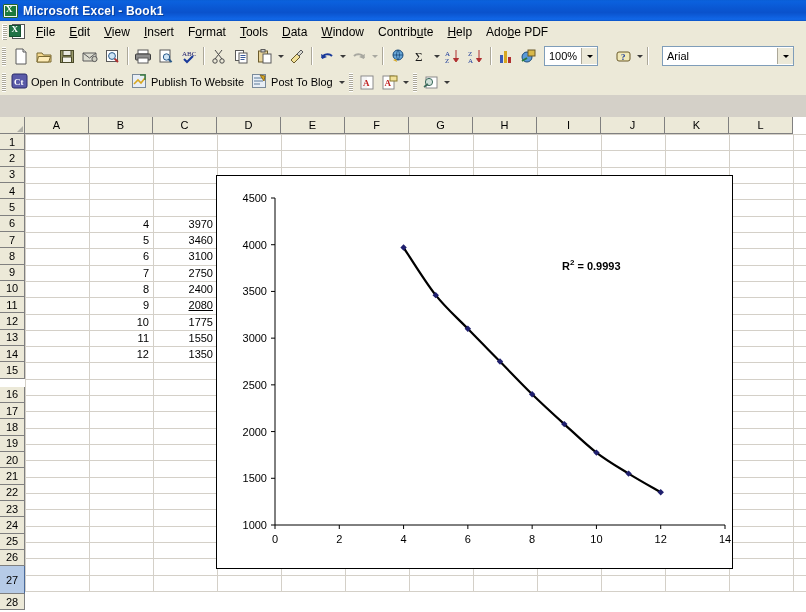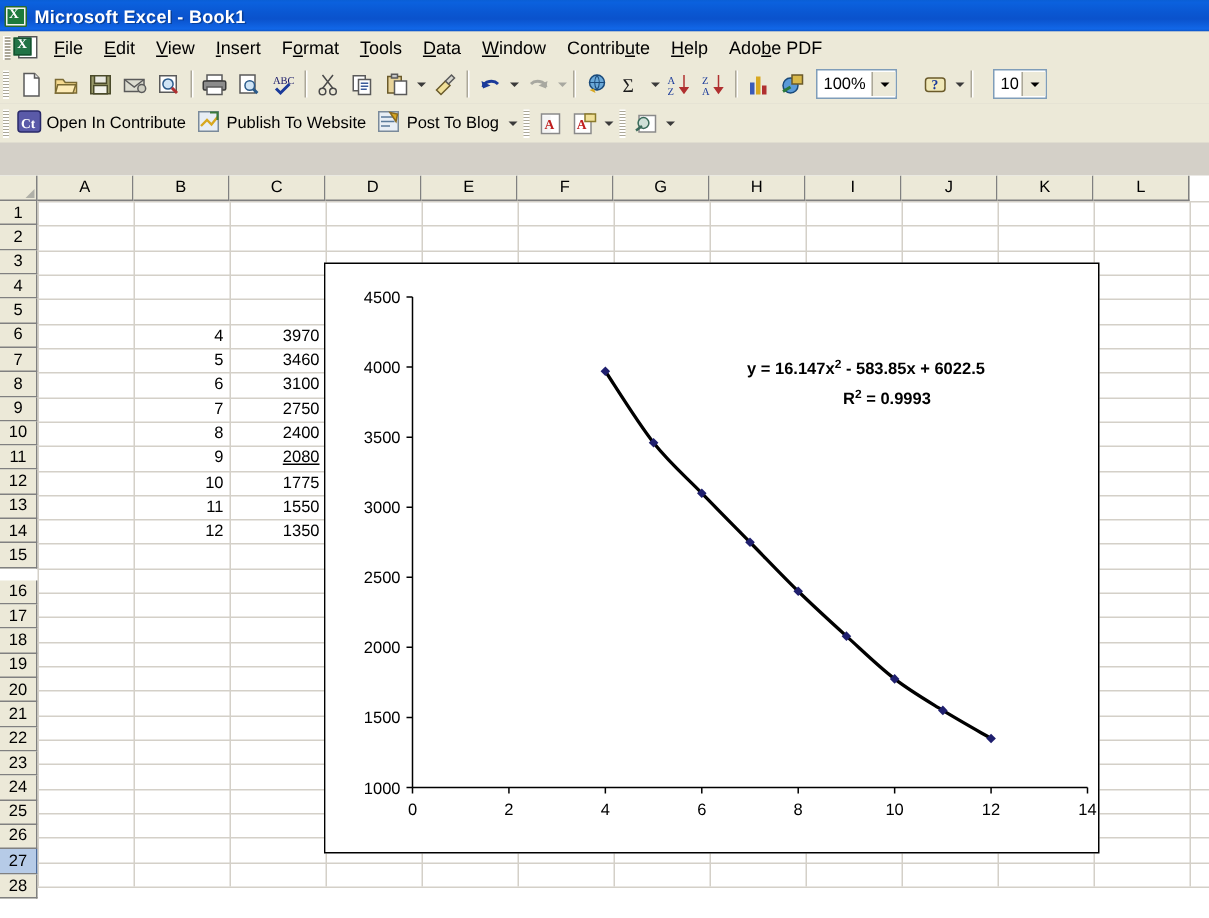--- a/index.html
+++ b/index.html
@@ -345,20 +345,24 @@
     <div class="tbtn" style="margin-left:3px;">
       <svg width="18" height="17" viewBox="0 0 18 17">
           <rect x="2" y="4" width="13" height="9" rx="2" fill="#f0e8b8" stroke="#6a5a2a"></rect>
           <text x="6" y="11.5" font-size="9" font-weight="bold" font-family="Liberation Serif" fill="#1a3a9a">?</text>
         </svg>
     </div>
     <div class="arw"></div>
 
     <div class="tsep"></div>
 
+    <div class="combo" style="width:130px;">
+      <span class="cval">Arial</span>
+      <span class="cbtn"></span>
+    </div>
     <div class="combo" style="width:34px;">
       <span class="cval">10</span>
       <span class="cbtn"></span>
     </div>
   </div>
 
   <div class="toolbar tb2">
     <div class="grip"></div>
 
     <div class="tlabelbtn">
@@ -463,21 +467,21 @@
         <div class="rowcell" style="height: 16.32px;">17</div>
         <div class="rowcell" style="height: 16.32px;">18</div>
         <div class="rowcell" style="height: 16.32px;">19</div>
         <div class="rowcell" style="height: 16.32px;">20</div>
         <div class="rowcell" style="height: 16.32px;">21</div>
         <div class="rowcell" style="height: 16.32px;">22</div>
         <div class="rowcell" style="height: 16.32px;">23</div>
         <div class="rowcell" style="height: 16.32px;">24</div>
         <div class="rowcell" style="height: 16.32px;">25</div>
         <div class="rowcell" style="height: 16.32px;">26</div>
-        <div class="rowcell sel" style="height: 17px;">27</div>
+        <div class="rowcell sel" style="height: 28px;">27</div>
         <div class="rowcell" style="height: 16.32px;">28</div>
       </div>
 
     <div class="cells" id="cellarea" style="width: 768px; height: 456.96px;">
         <div class="hgrid" style="top: 0px; left: 0px; width: 788px;"></div>
         <div class="hgrid" style="top: 16.32px; left: 0px; width: 788px;"></div>
         <div class="hgrid" style="top: 32.64px; left: 0px; width: 788px;"></div>
         <div class="hgrid" style="top: 48.96px; left: 0px; width: 788px;"></div>
         <div class="hgrid" style="top: 65.28px; left: 0px; width: 788px;"></div>
         <div class="hgrid" style="top: 81.6px; left: 0px; width: 788px;"></div>
@@ -594,22 +598,19 @@
             <polygon points="250.85714285714283,149.60000000000002 254.05714285714282,152.8 250.85714285714283,156 247.65714285714284,152.8" fill="#1f1f6e"></polygon>
             <polygon points="283,182.3 286.2,185.5 283,188.7 279.8,185.5" fill="#1f1f6e"></polygon>
             <polygon points="315.1428571428571,215 318.3428571428571,218.2 315.1428571428571,221.39999999999998 311.9428571428571,218.2" fill="#1f1f6e"></polygon>
             <polygon points="347.28571428571433,244.89714285714288 350.4857142857143,248.09714285714287 347.28571428571433,251.29714285714286 344.08571428571435,248.09714285714287" fill="#1f1f6e"></polygon>
             <polygon points="379.42857142857144,273.39285714285717 382.62857142857143,276.59285714285716 379.42857142857144,279.79285714285714 376.22857142857146,276.59285714285716" fill="#1f1f6e"></polygon>
             <polygon points="411.57142857142856,294.4142857142857 414.77142857142854,297.6142857142857 411.57142857142856,300.8142857142857 408.37142857142857,297.6142857142857" fill="#1f1f6e"></polygon>
             <polygon points="443.71428571428567,313.1 446.91428571428565,316.3 443.71428571428567,319.5 440.5142857142857,316.3" fill="#1f1f6e"></polygon>
           </g>
       </svg>
 
-      <div class="eqn" style="left:281px;top:62px;">
-        <span>y = 16.147x</span><sup>2</sup><span> - 583.85x + 6022.5</span>
-      </div>
       <div class="eqn" style="left:345px;top:82px;">
         <span>R</span><sup>2</sup><span> = 0.9993</span>
       </div>
     </div>
   </div>
 
 </div>
 
 </body></html>

